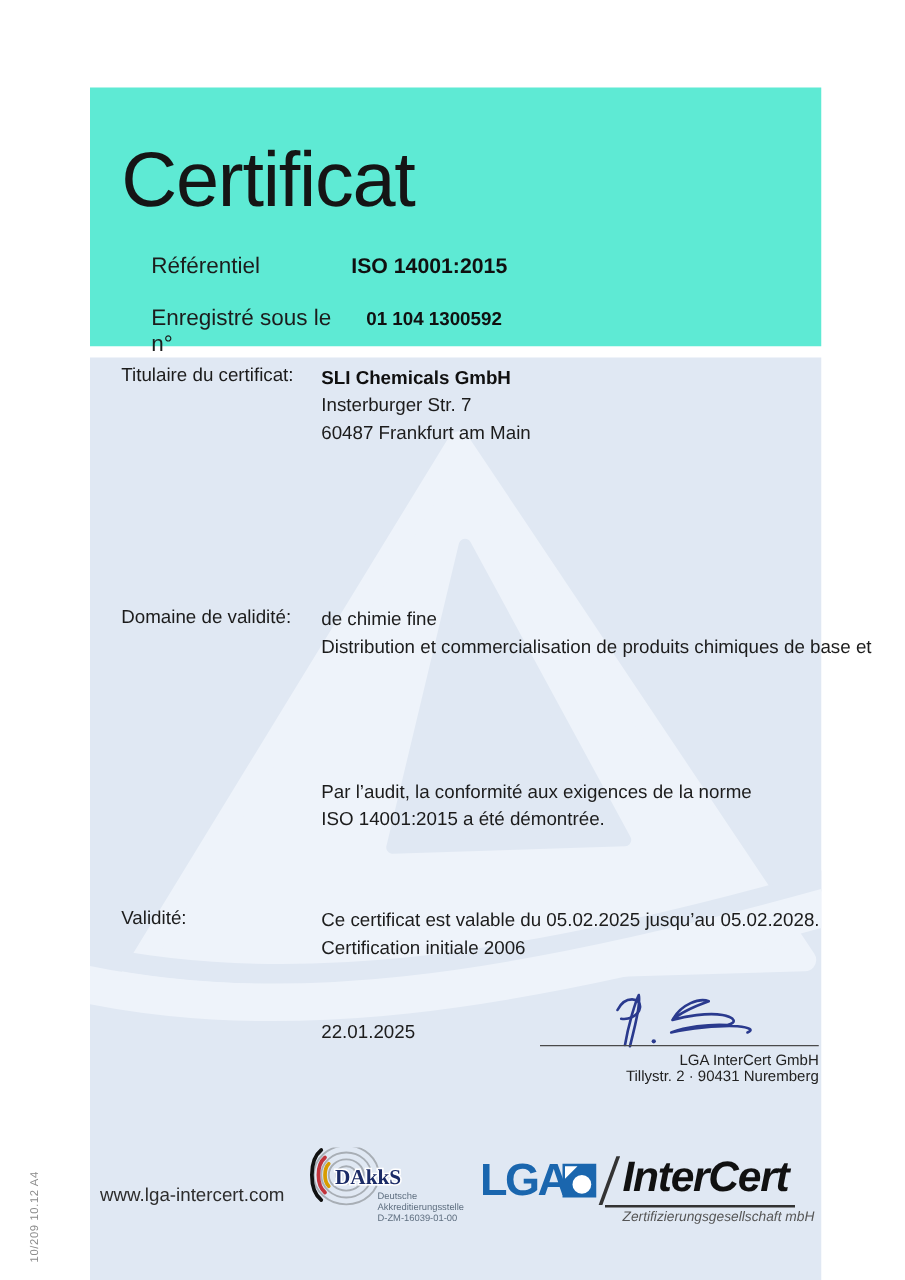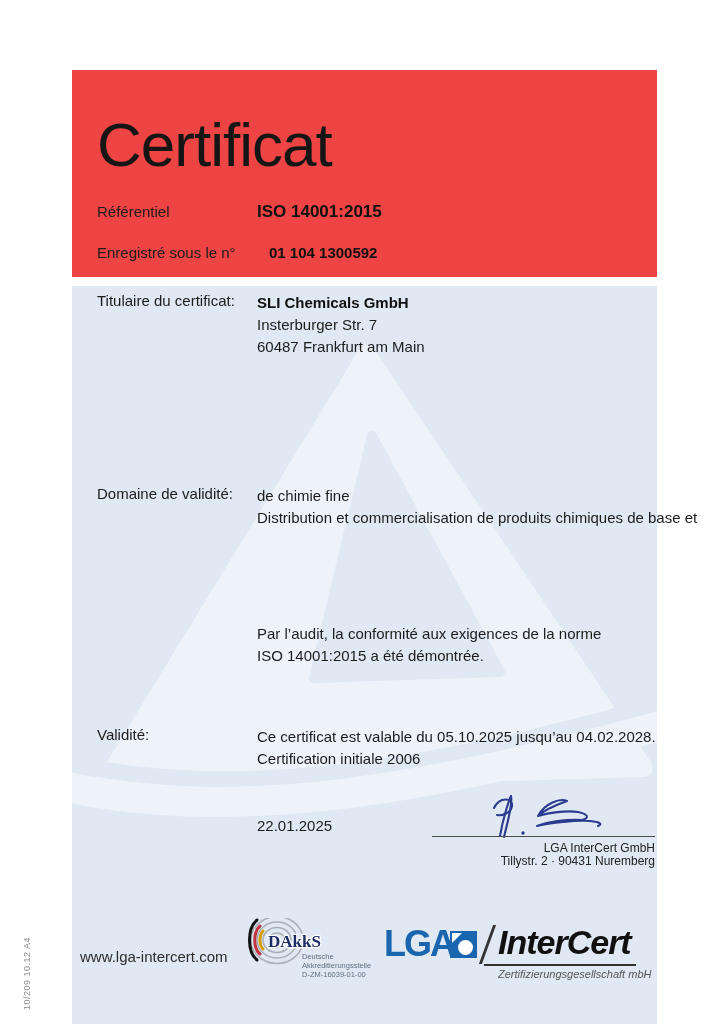--- a/index.html
+++ b/index.html
@@ -5,25 +5,25 @@
   html,body{margin:0;padding:0;background:#ffffff;}
   .page{position:relative;width:724px;height:1024px;background:#ffffff;overflow:hidden;
         font-family:"Liberation Sans","DejaVu Sans",sans-serif;color:#1c1c1c;}
 
   
   .side-code{position:absolute;left:22px;top:940px;height:70px;
              writing-mode:vertical-rl;transform:rotate(180deg);
              font-size:9px;color:#8a8a8a;letter-spacing:.5px;white-space:nowrap;}
 
   
-  .band{position:absolute;left:72px;top:70px;width:585px;height:207px;background:#ef4444;}
+  .band{position:absolute;left:72px;top:70px;width:585px;height:207px;background:#5eead4;}
   .band h1{margin:0;position:absolute;left:25px;top:44px;font-size:62px;font-weight:400;
            letter-spacing:-1px;color:#151515;line-height:1;}
   .hrow{position:absolute;left:25px;display:flex;align-items:baseline;}
-  .hrow .lbl{width:160px;font-size:15px;}
+  .hrow .lbl{width:160px;font-size:18px;margin-left:24px;}
   .hrow.r1{top:132px;}
   .hrow.r1 .val{font-size:17px;font-weight:700;color:#101010;}
   .hrow.r2{top:174px;gap:12px;}
   .hrow.r2 .val{font-size:15px;font-weight:700;color:#101010;}
 
   
   .panel{position:absolute;left:72px;top:286px;width:585px;height:779px;background:#e0e8f3;}
   .panel .wm{position:absolute;left:0;top:0;}
 
   .prow{position:absolute;left:25px;display:flex;}
@@ -109,21 +109,21 @@
     </div>
 
     <div class="para">
       <div class="ln">Par l’audit, la conformité aux exigences de la norme</div>
       <div class="ln">ISO 14001:2015 a été démontrée.</div>
     </div>
 
     <div class="prow row-validity">
       <span class="lbl">Validité:</span>
       <span class="val">
-        <div class="ln">Ce certificat est valable du 05.10.2025 jusqu’au 04.02.2028.</div>
+        <div class="ln">Ce certificat est valable du 05.02.2025 jusqu’au 05.02.2028.</div>
         <div class="ln">Certification initiale 2006</div>
       </span>
     </div>
 
     <div class="issue-date">22.01.2025</div>
 
     <svg class="sig-svg" width="130" height="50" viewBox="0 0 130 50" aria-hidden="true">
       <g fill="none" stroke="#2a3a8e" stroke-width="2.1" stroke-linecap="round" stroke-linejoin="round">
         <path d="M10,44 C13,26 19,8 21,4 C23,12 17,32 14,45"></path>
         <path d="M4,16 C10,4 23,6 22,14 C21,21 12,24 7,23"></path>

